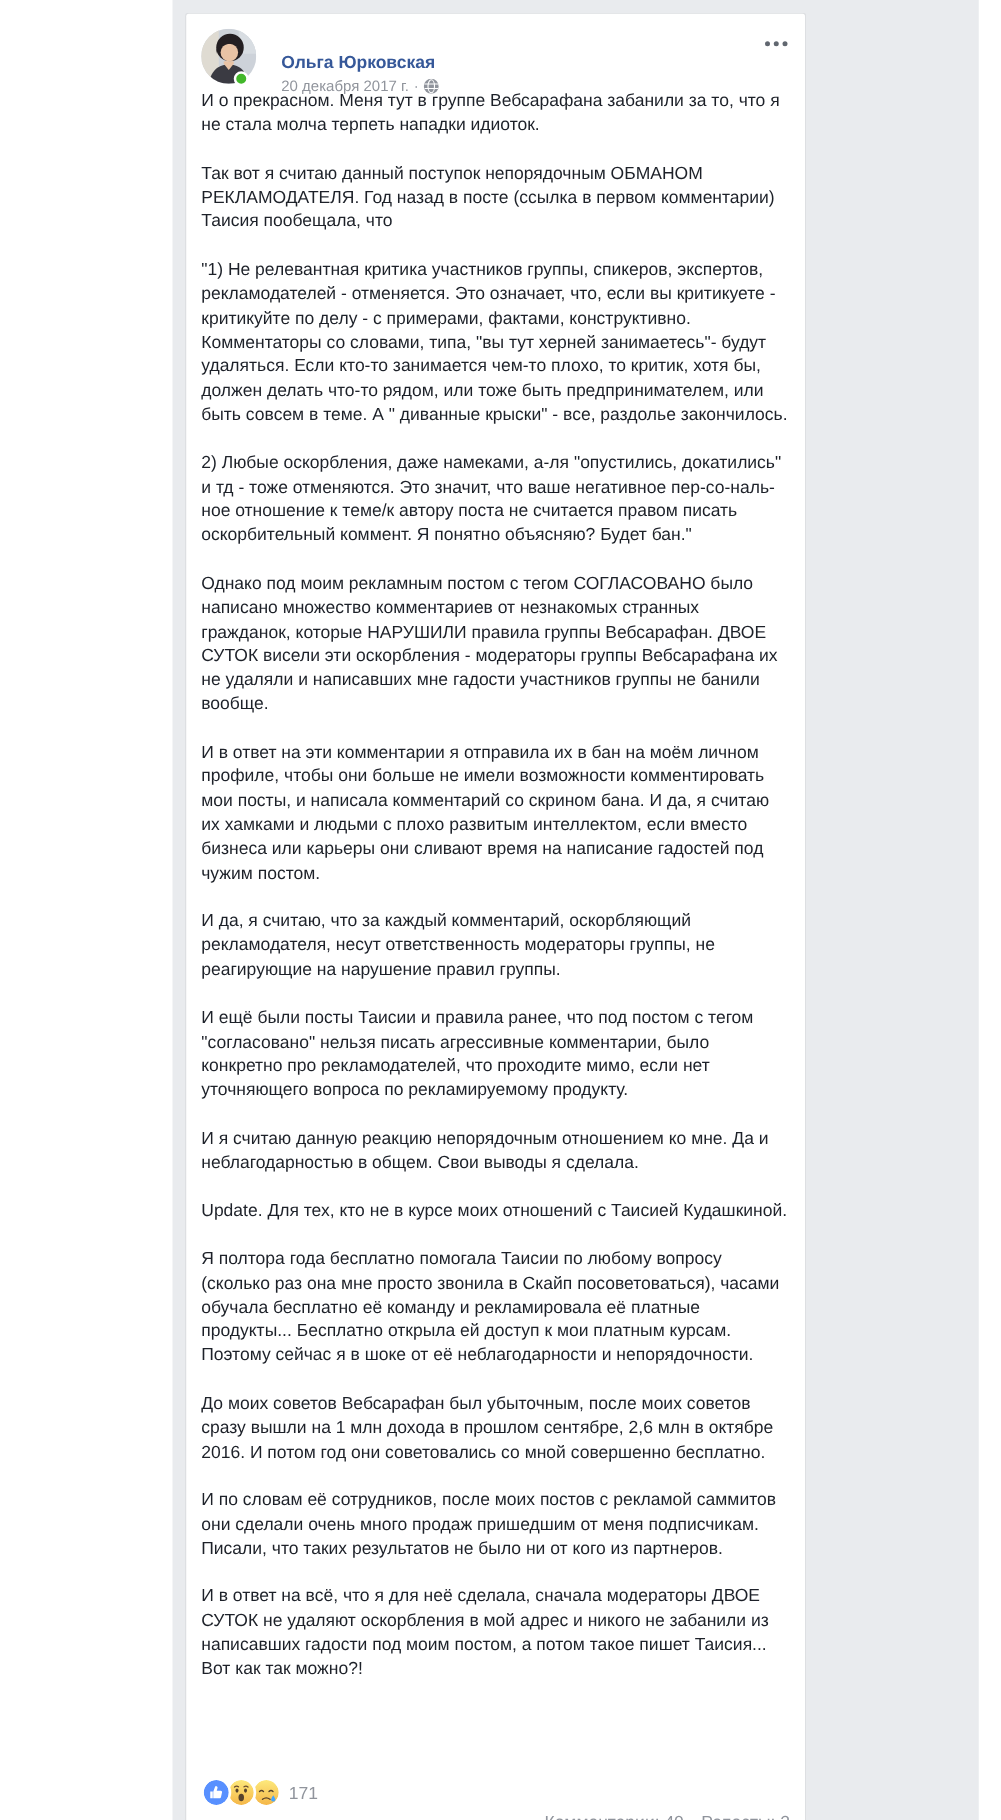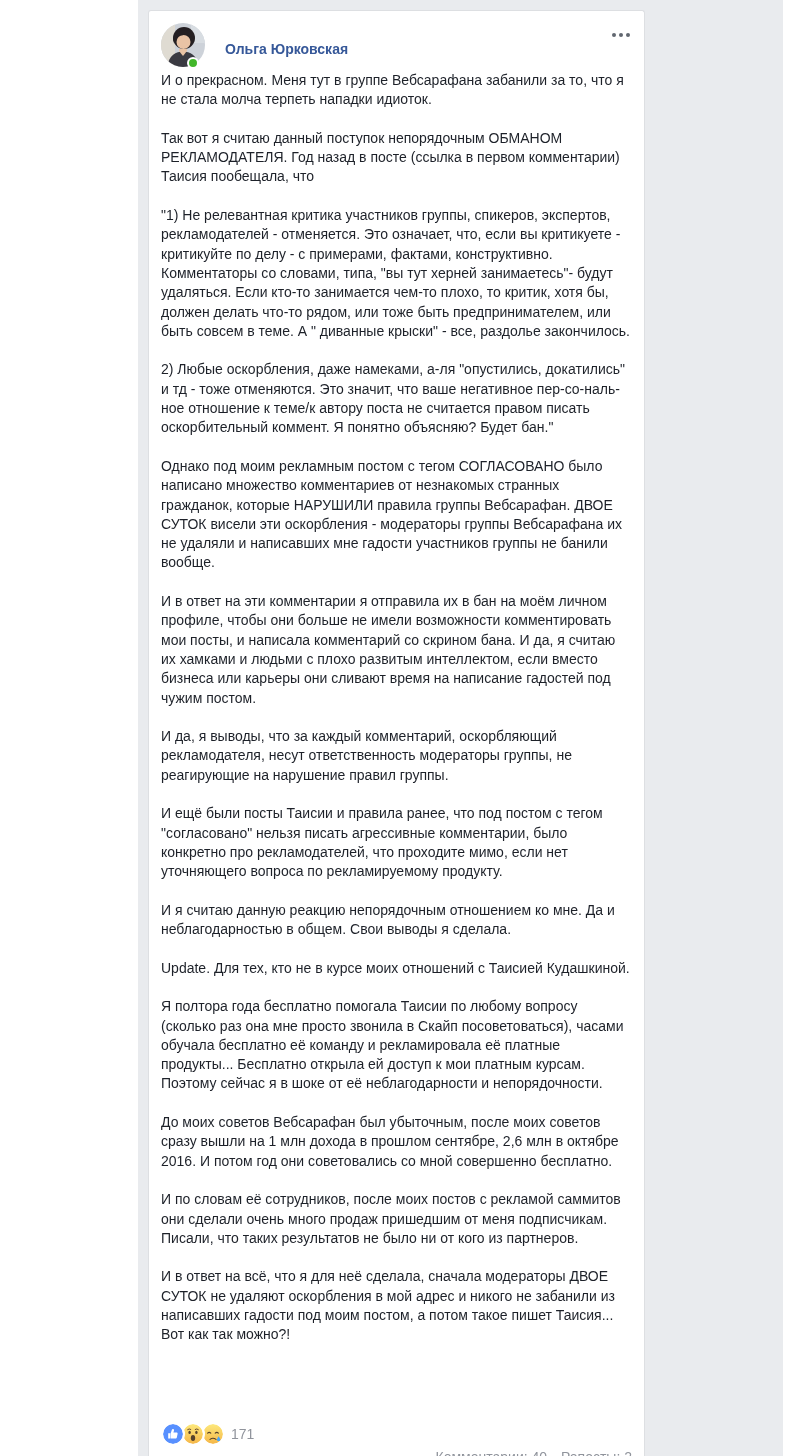--- a/index.html
+++ b/index.html
@@ -57,36 +57,46 @@
         <ellipse cx="23" cy="15" rx="11" ry="11" fill="#241f22"></ellipse>
         <circle cx="22.5" cy="19" r="7" fill="#e9c3a5"></circle>
         <path d="M12 20 C12 10 18 7 23 7 C30 7 34 12 33 20 C33 14 29 12 23 12 C17 12 13 15 12 20 Z" fill="#241f22"></path>
         <path d="M6 44 C8 32 15 28.5 22 28.5 C29 28.5 36 32 38 44 Z" fill="#3a3a42"></path>
         <path d="M18 28 L22 33 L26 28 L26 26 L18 26 Z" fill="#e9c3a5"></path>
       </svg>
       <span class="online-dot"></span>
     </div>
     <div class="header-text">
       <a class="author-name">Ольга Юрковская</a>
+      <div class="sub-line">
+        <span>20 декабря 2017 г.</span>
+        <span class="sep">·</span>
+        <svg class="globe" viewBox="0 0 12 12">
+          <circle cx="6" cy="6" r="6" fill="#90949c"></circle>
+          <ellipse cx="6" cy="6" rx="2.6" ry="5.2" fill="none" stroke="#ffffff" stroke-width="0.9"></ellipse>
+          <line x1="0.6" y1="4.2" x2="11.4" y2="4.2" stroke="#ffffff" stroke-width="0.9"></line>
+          <line x1="0.6" y1="7.8" x2="11.4" y2="7.8" stroke="#ffffff" stroke-width="0.9"></line>
+        </svg>
+      </div>
     </div>
     <div class="menu-dots">
       <i></i>
         <i></i>
         <i></i>
     </div>
   </div>
 
   <div class="post-text" id="post-text">
       <div class="post-paragraph">И о прекрасном. Меня тут в группе Вебсарафана забанили за то, что я не стала молча терпеть нападки идиоток.</div>
       <div class="post-paragraph">Так вот я считаю данный поступок непорядочным ОБМАНОМ РЕКЛАМОДАТЕЛЯ. Год назад в посте (ссылка в первом комментарии) Таисия пообещала, что</div>
       <div class="post-paragraph">"1) Не релевантная критика участников группы, спикеров, экспертов, рекламодателей - отменяется. Это означает, что, если вы критикуете - критикуйте по делу - с примерами, фактами, конструктивно. Комментаторы со словами, типа, "вы тут херней занимаетесь"- будут удаляться. Если кто-то занимается чем-то плохо, то критик, хотя бы, должен делать что-то рядом, или тоже быть предпринимателем, или быть совсем в теме. А " диванные крыски" - все, раздолье закончилось.</div>
       <div class="post-paragraph">2) Любые оскорбления, даже намеками, а-ля "опустились, докатились" и тд - тоже отменяются. Это значит, что ваше негативное пер-со-наль-ное отношение к теме/к автору поста не считается правом писать оскорбительный коммент. Я понятно объясняю? Будет бан."</div>
       <div class="post-paragraph">Однако под моим рекламным постом с тегом СОГЛАСОВАНО было написано множество комментариев от незнакомых странных гражданок, которые НАРУШИЛИ правила группы Вебсарафан. ДВОЕ СУТОК висели эти оскорбления - модераторы группы Вебсарафана их не удаляли и написавших мне гадости участников группы не банили вообще.</div>
       <div class="post-paragraph">И в ответ на эти комментарии я отправила их в бан на моём личном профиле, чтобы они больше не имели возможности комментировать мои посты, и написала комментарий со скрином бана. И да, я считаю их хамками и людьми с плохо развитым интеллектом, если вместо бизнеса или карьеры они сливают время на написание гадостей под чужим постом.</div>
-      <div class="post-paragraph">И да, я выводы, что за каждый комментарий, оскорбляющий рекламодателя, несут ответственность модераторы группы, не реагирующие на нарушение правил группы.</div>
+      <div class="post-paragraph">И да, я считаю, что за каждый комментарий, оскорбляющий рекламодателя, несут ответственность модераторы группы, не реагирующие на нарушение правил группы.</div>
       <div class="post-paragraph">И ещё были посты Таисии и правила ранее, что под постом с тегом "согласовано" нельзя писать агрессивные комментарии, было конкретно про рекламодателей, что проходите мимо, если нет уточняющего вопроса по рекламируемому продукту.</div>
       <div class="post-paragraph">И я считаю данную реакцию непорядочным отношением ко мне. Да и неблагодарностью в общем. Свои выводы я сделала.</div>
       <div class="post-paragraph">Update. Для тех, кто не в курсе моих отношений с Таисией Кудашкиной.</div>
       <div class="post-paragraph">Я полтора года бесплатно помогала Таисии по любому вопросу (сколько раз она мне просто звонила в Скайп посоветоваться), часами обучала бесплатно её команду и рекламировала её платные продукты... Бесплатно открыла ей доступ к мои платным курсам. Поэтому сейчас я в шоке от её неблагодарности и непорядочности.</div>
       <div class="post-paragraph">До моих советов Вебсарафан был убыточным, после моих советов сразу вышли на 1 млн дохода в прошлом сентябре, 2,6 млн в октябре 2016. И потом год они советовались со мной совершенно бесплатно.</div>
       <div class="post-paragraph">И по словам её сотрудников, после моих постов с рекламой саммитов они сделали очень много продаж пришедшим от меня подписчикам. Писали, что таких результатов не было ни от кого из партнеров.</div>
       <div class="post-paragraph">И в ответ на всё, что я для неё сделала, сначала модераторы ДВОЕ СУТОК не удаляют оскорбления в мой адрес и никого не забанили из написавших гадости под моим постом, а потом такое пишет Таисия... Вот как так можно?!</div>
     </div>
 
   <div class="post-footer">

